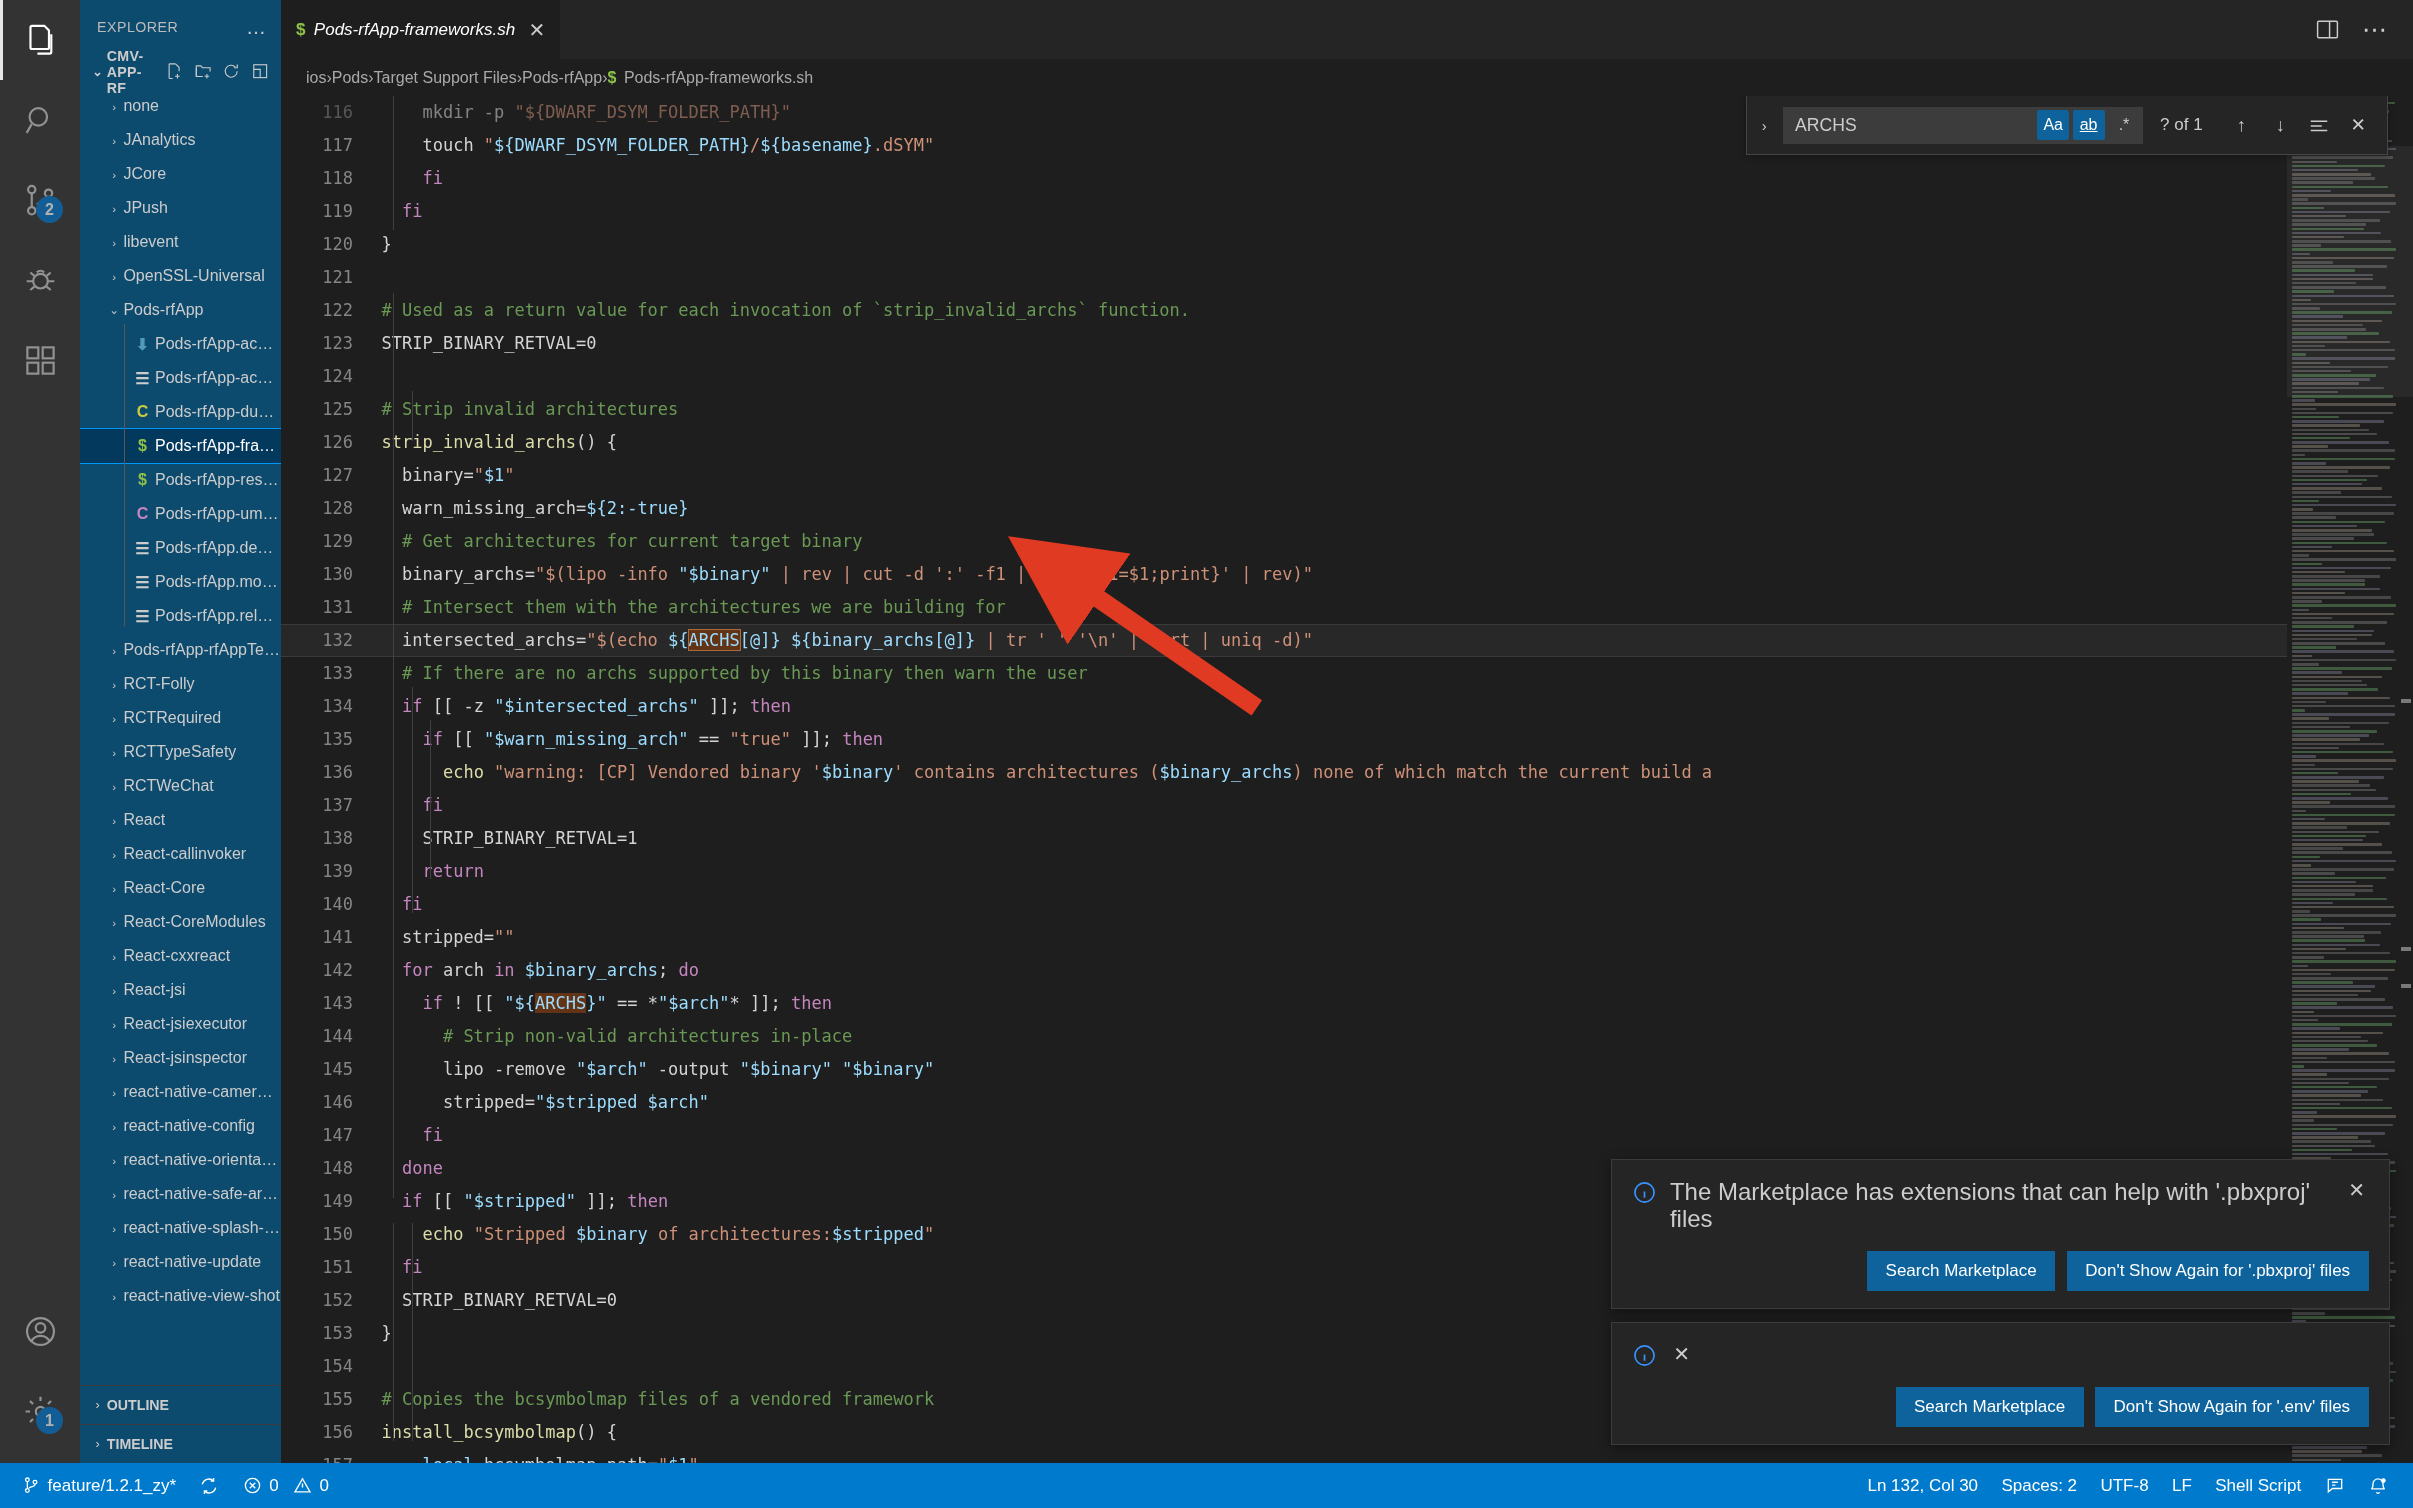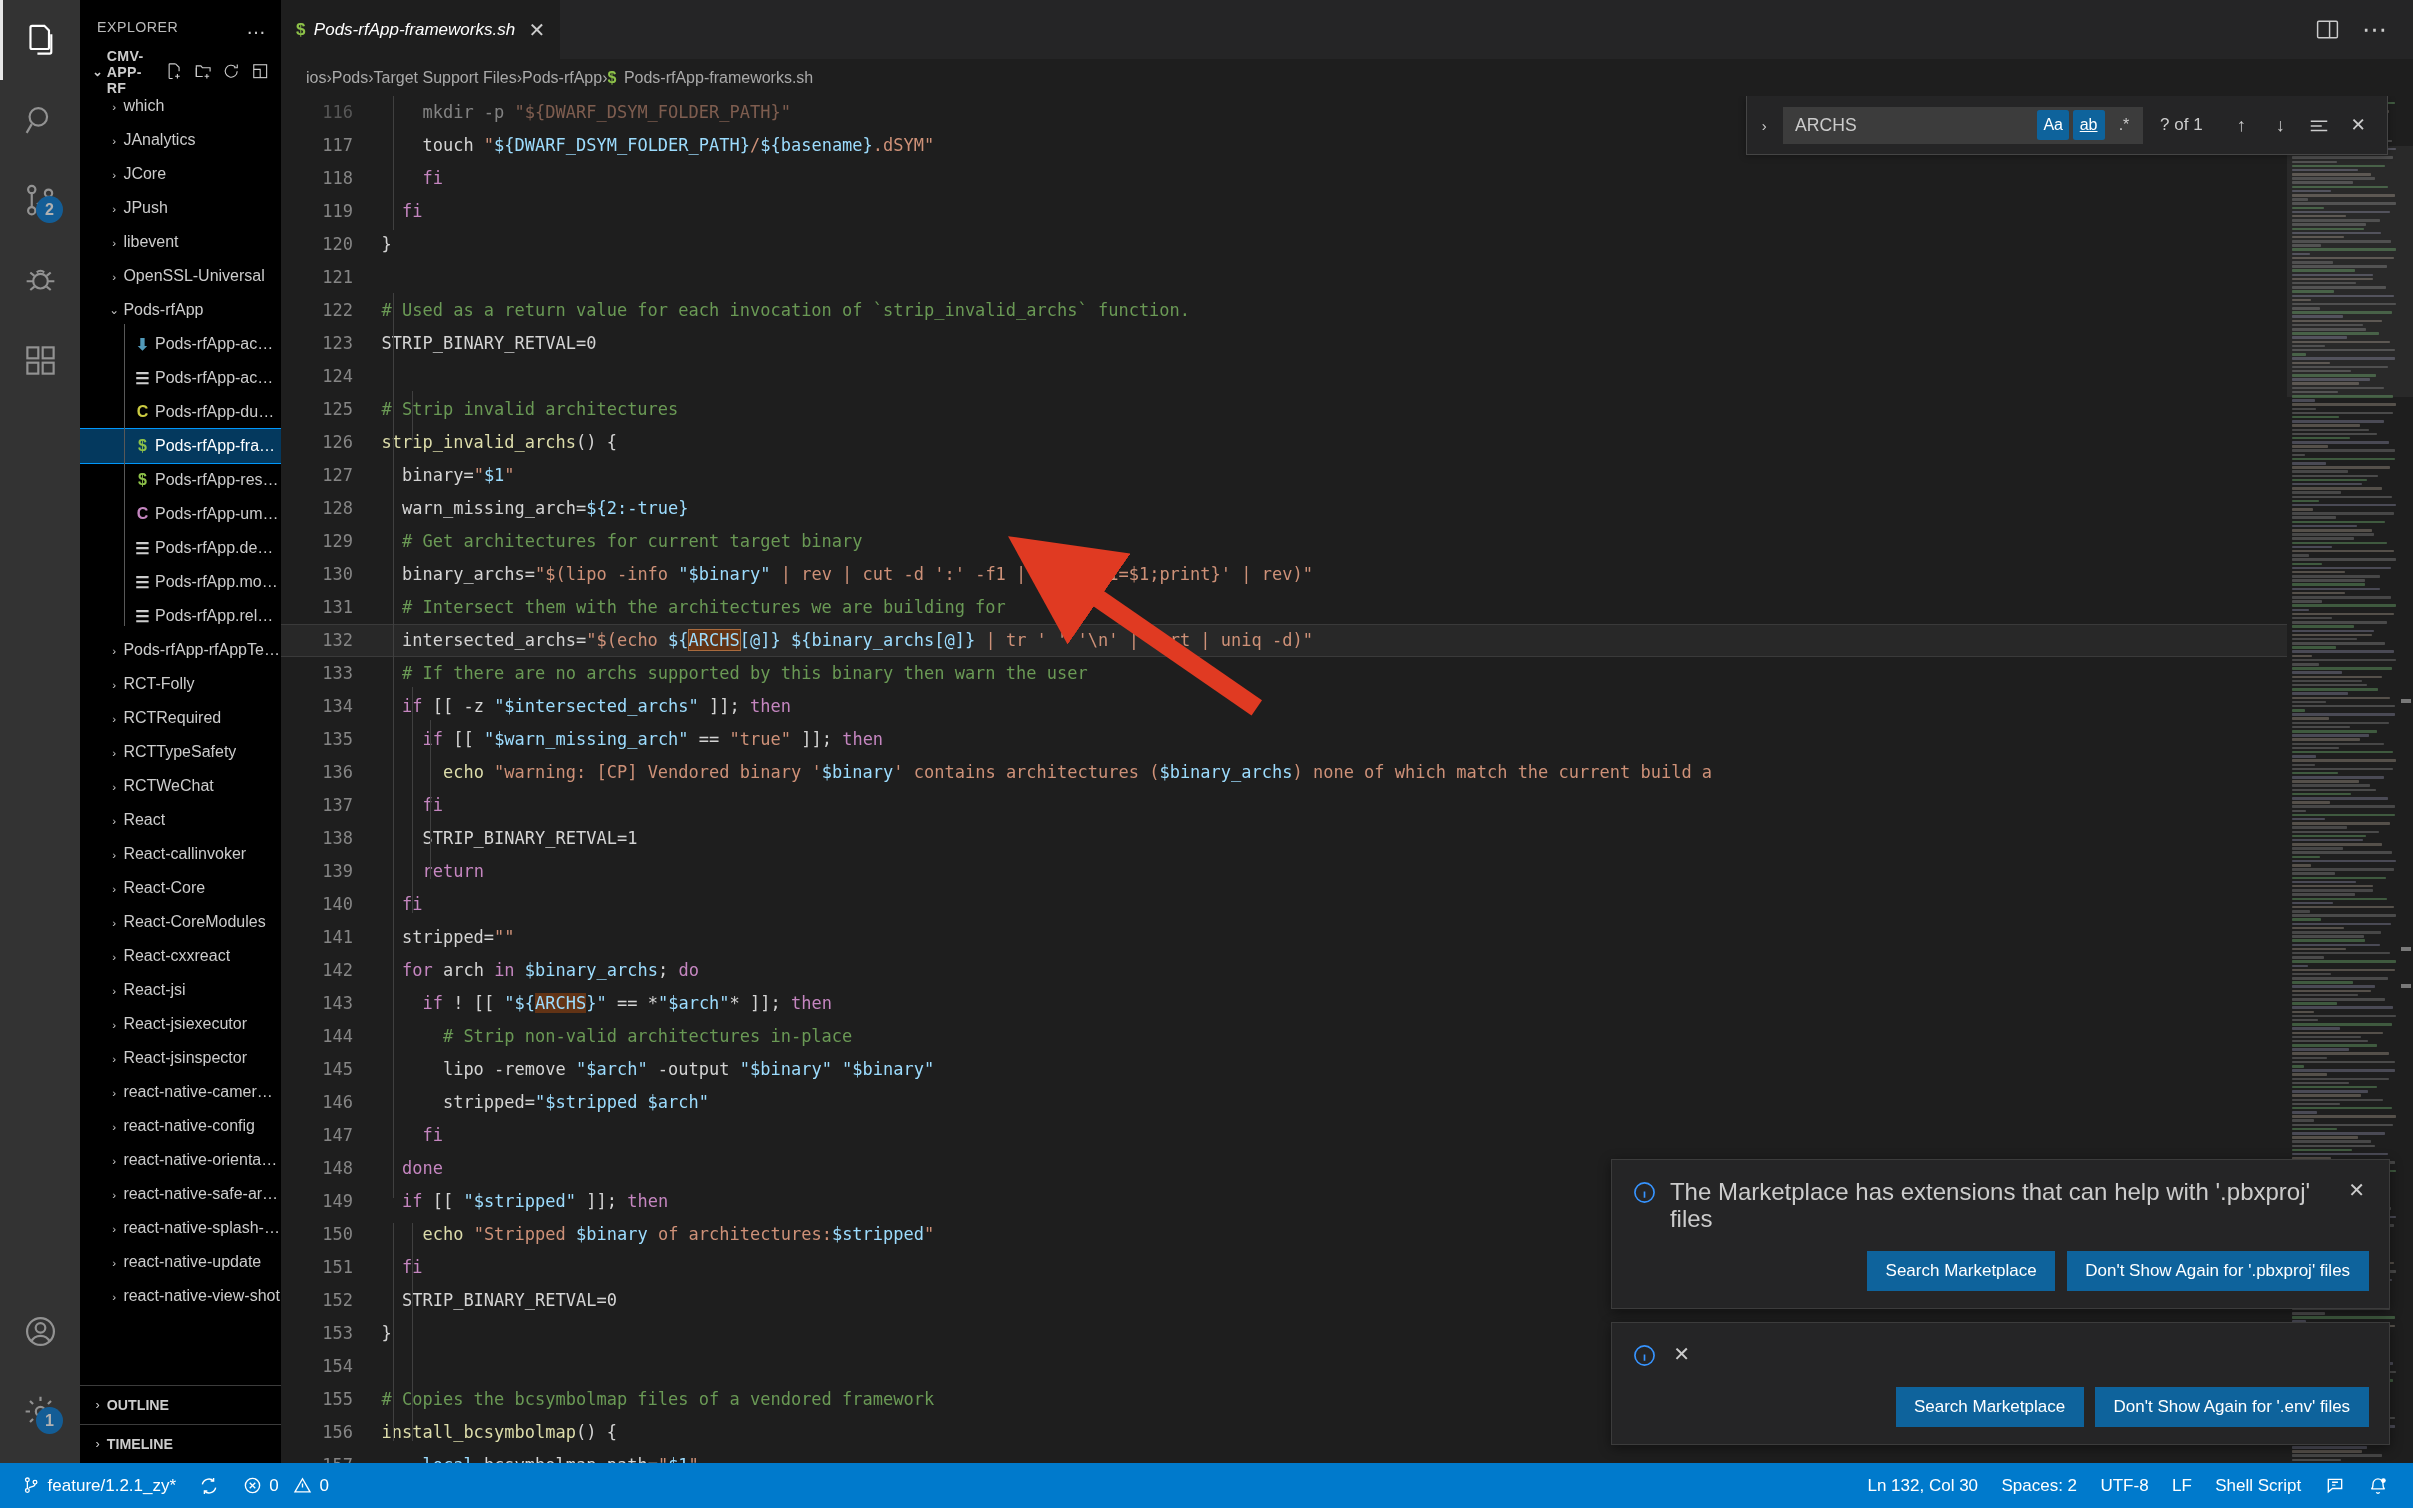--- a/index.html
+++ b/index.html
@@ -30,21 +30,21 @@
     position: absolute; right: 17px; bottom: 17px;
     background: #0078d4; color: #fff; font-size: 16px;
     min-width: 27px; height: 27px; border-radius: 13.4px;
     display:flex; align-items:center; justify-content:center;
     font-weight: 600; padding: 0 5px;
   }
   .act-spacer { flex: 1; }
 
   
   .sidebar {
-    width: 201px; background: #000000; flex-shrink: 0;
+    width: 201px; background: #0c4a6e; flex-shrink: 0;
     display: flex; flex-direction: column; min-height: 0;
   }
   .sb-header {
     height: 54px; display: flex; align-items: center; justify-content: space-between;
     padding: 0 8.4px 0 17px; color: #bbbbbb; font-size: 14.2px; letter-spacing: 0.5px;
   }
   .sb-header .dots { font-size: 20px; letter-spacing: 1.7px; color:#cccccc; cursor:pointer; padding: 0 5px;}
   .sb-section-head {
     height: 35px; display: flex; align-items: center; padding: 0 6.7px 0 8.4px;
     color: #cccccc; font-size: 14.2px; font-weight: bold; letter-spacing:0.3px;
@@ -262,21 +262,21 @@
             <svg width="18.4" height="18.4" viewBox="0 0 20 20" fill="none" stroke="#cccccc" stroke-width="1.2">
               <rect x="3" y="3" width="14" height="14"></rect>
                 <path d="M3 8h7v9"></path>
             </svg>
           </span>
         </span>
       </div>
       <div class="tree" id="tree">
           <div class="row" style="padding-left: 25px;">
             <span class="chev">›</span>
-            <span class="nm">which</span>
+            <span class="nm">none</span>
           </div>
           <div class="row" style="padding-left: 25px;">
             <span class="chev">›</span>
             <span class="nm">JAnalytics</span>
           </div>
           <div class="row" style="padding-left: 25px;">
             <span class="chev">›</span>
             <span class="nm">JCore</span>
           </div>
           <div class="row" style="padding-left: 25px;">

